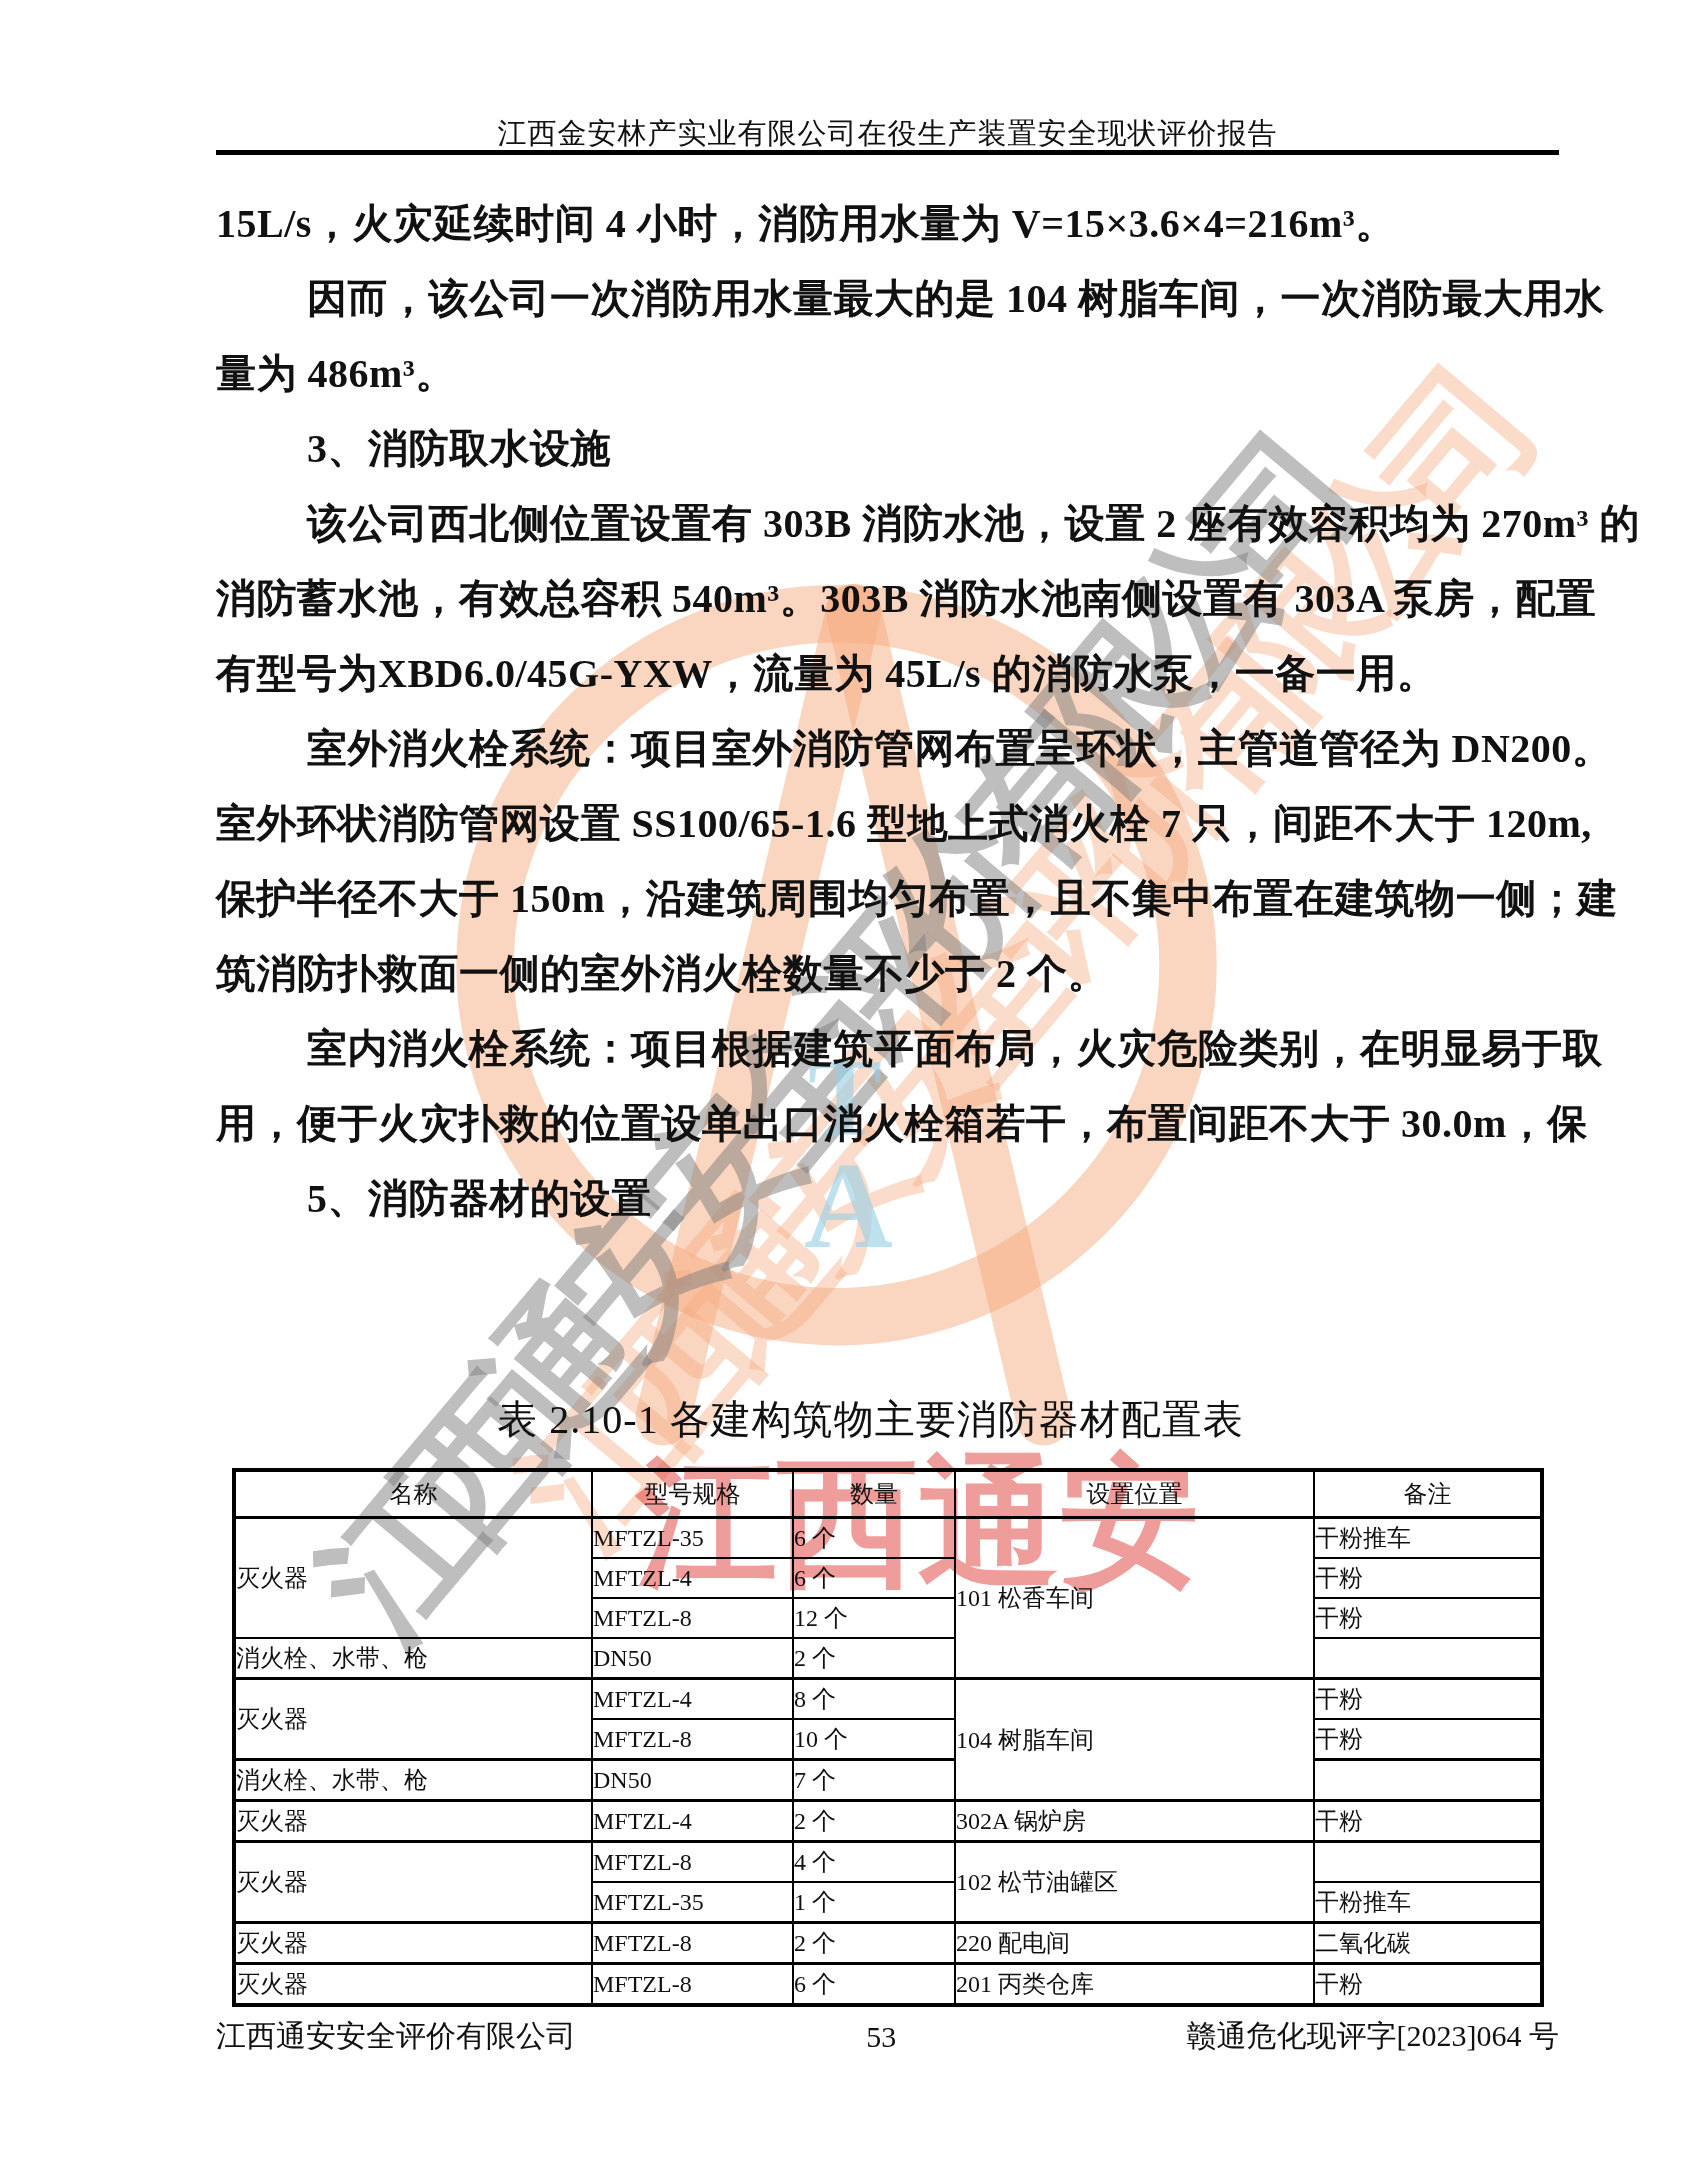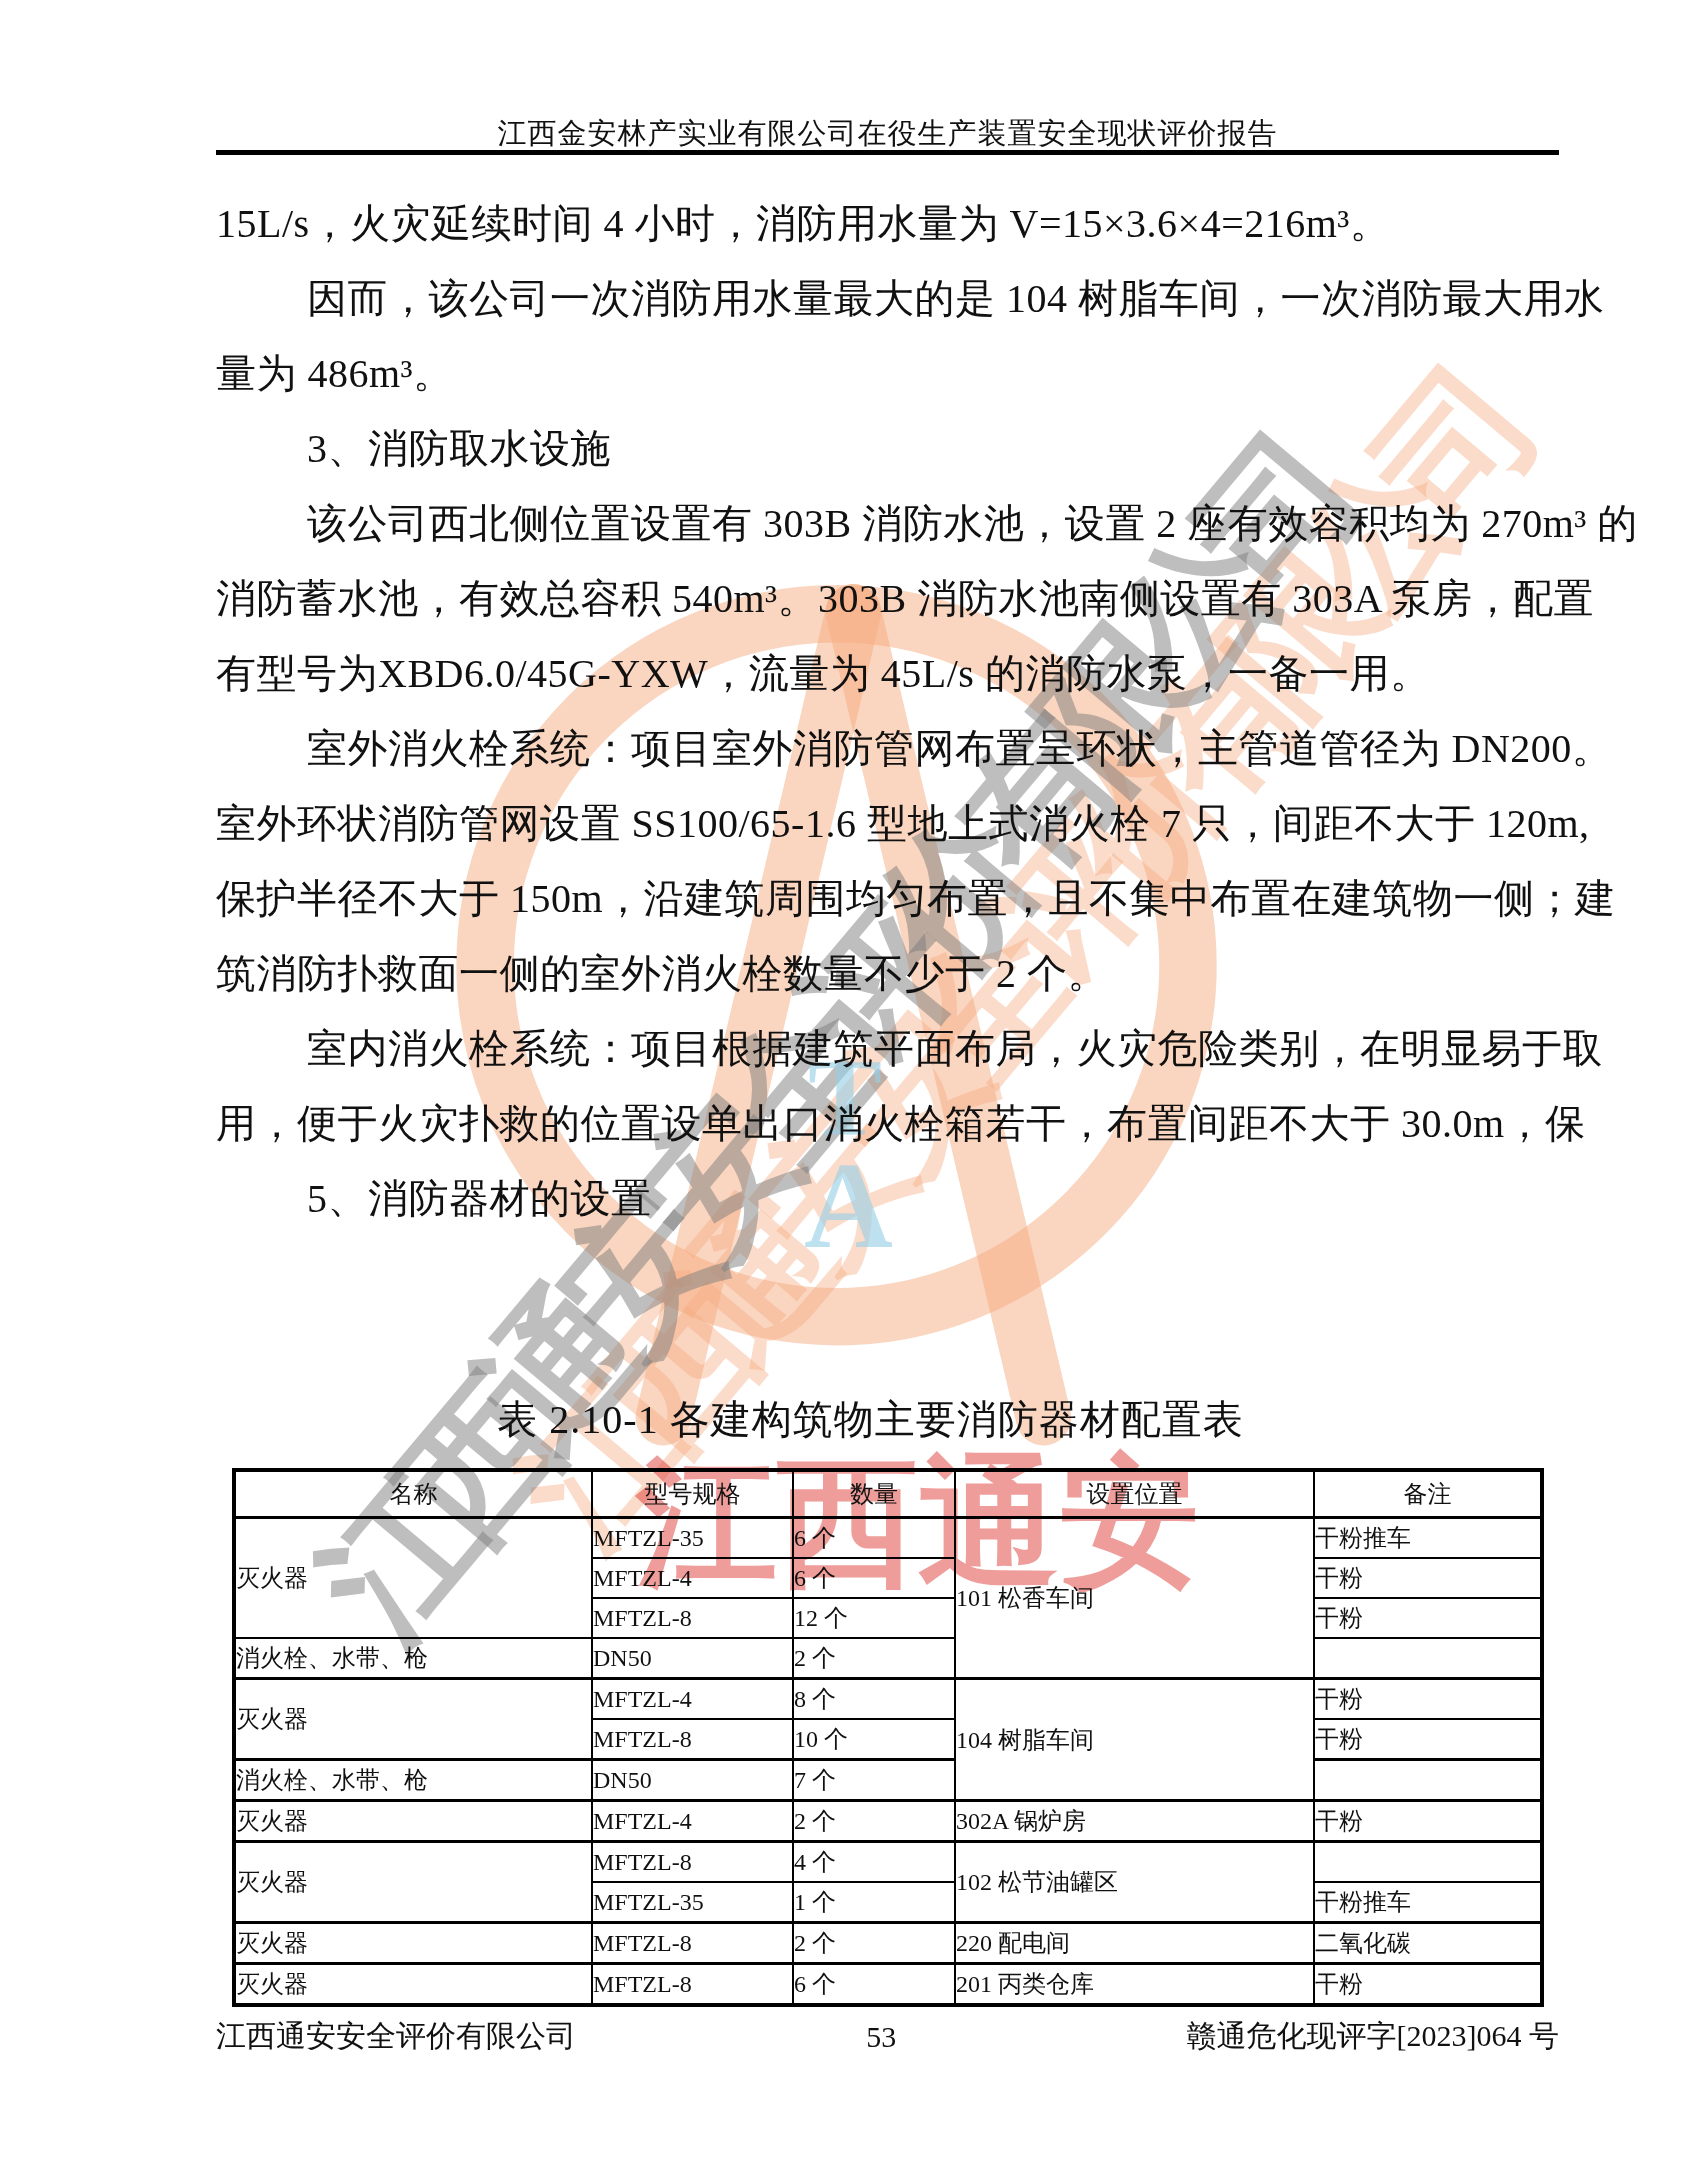--- a/index.html
+++ b/index.html
@@ -19,21 +19,21 @@
   .wm-blue-a{position:absolute;left:804px;top:1144px;font-size:123px;font-weight:700;line-height:1;
            color:rgba(150,206,230,0.62);}
   .wm-red{position:absolute;left:636px;top:1453px;font-size:141px;font-weight:700;line-height:1;
            letter-spacing:0px;color:rgba(222,60,54,0.5);white-space:nowrap;}
   
   .content{position:absolute;inset:0;z-index:1;}
   .doc-title{position:absolute;left:216px;top:114px;width:1343px;text-align:center;
              font-size:29px;letter-spacing:1px;white-space:nowrap;}
   .header-rule{position:absolute;left:216px;top:150px;width:1343px;height:5px;background:#000;}
   .body-lines{position:absolute;left:216px;top:186px;width:1356px;font-size:40px;}
-  .body-line{height:75px;line-height:75px;white-space:nowrap;letter-spacing:0.5px;}
+  .body-line{height:75px;line-height:75px;white-space:nowrap;letter-spacing:0.5px;font-weight:bold;}
   .body-line.indent{padding-left:91px;}
   .tbl-caption{position:absolute;left:216px;top:1397px;width:1309px;text-align:center;
                font-size:40px;line-height:46px;letter-spacing:1px;white-space:nowrap;}
   table.fire{position:absolute;left:232px;top:1468px;width:1309px;border-collapse:collapse;
              table-layout:fixed;font-size:24px;}
   table.fire th, table.fire td{border:2px solid #000;padding:0;font-weight:normal;
              overflow:hidden;white-space:nowrap;}
   table.fire th{height:44px;border-bottom:3px solid #000;}
   table.fire td{height:38px;margin-left:12px;}
   table.fire{border:4px solid #000;}

